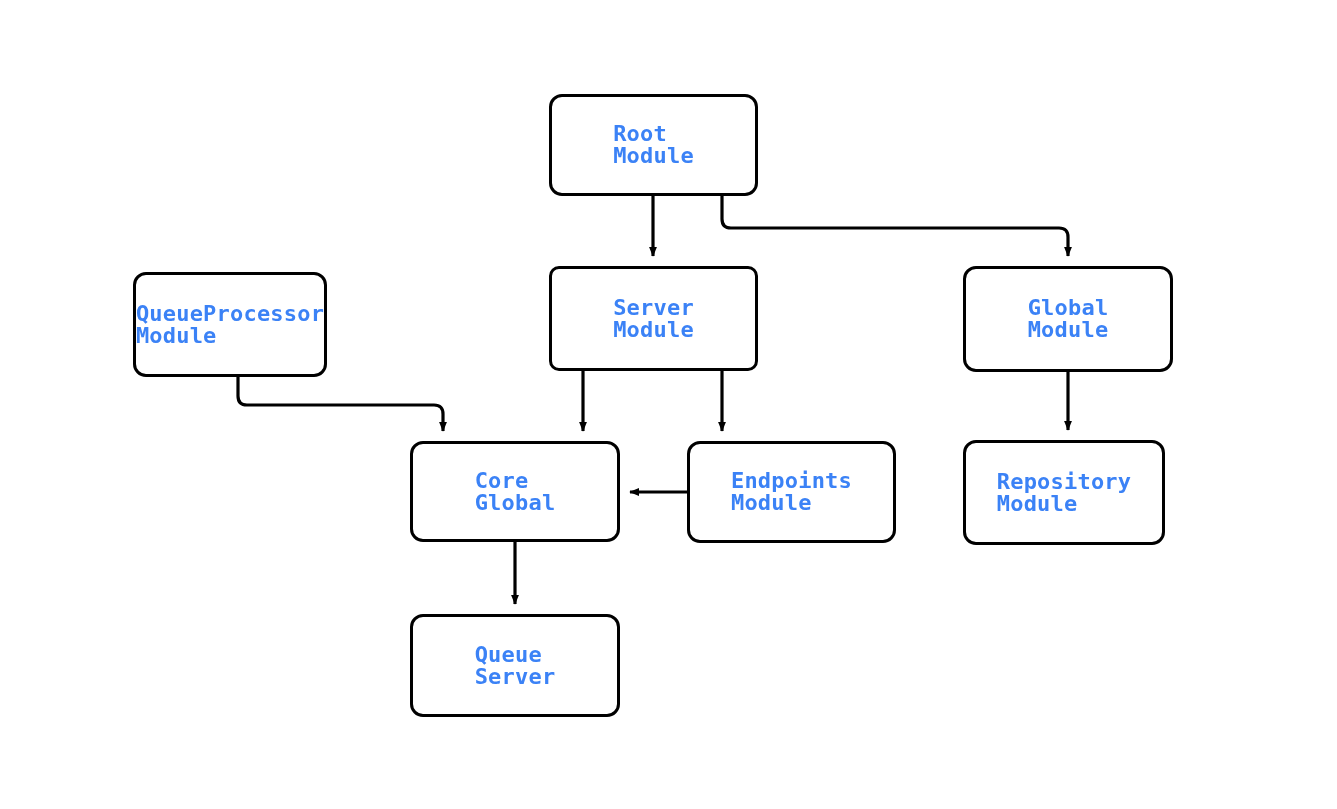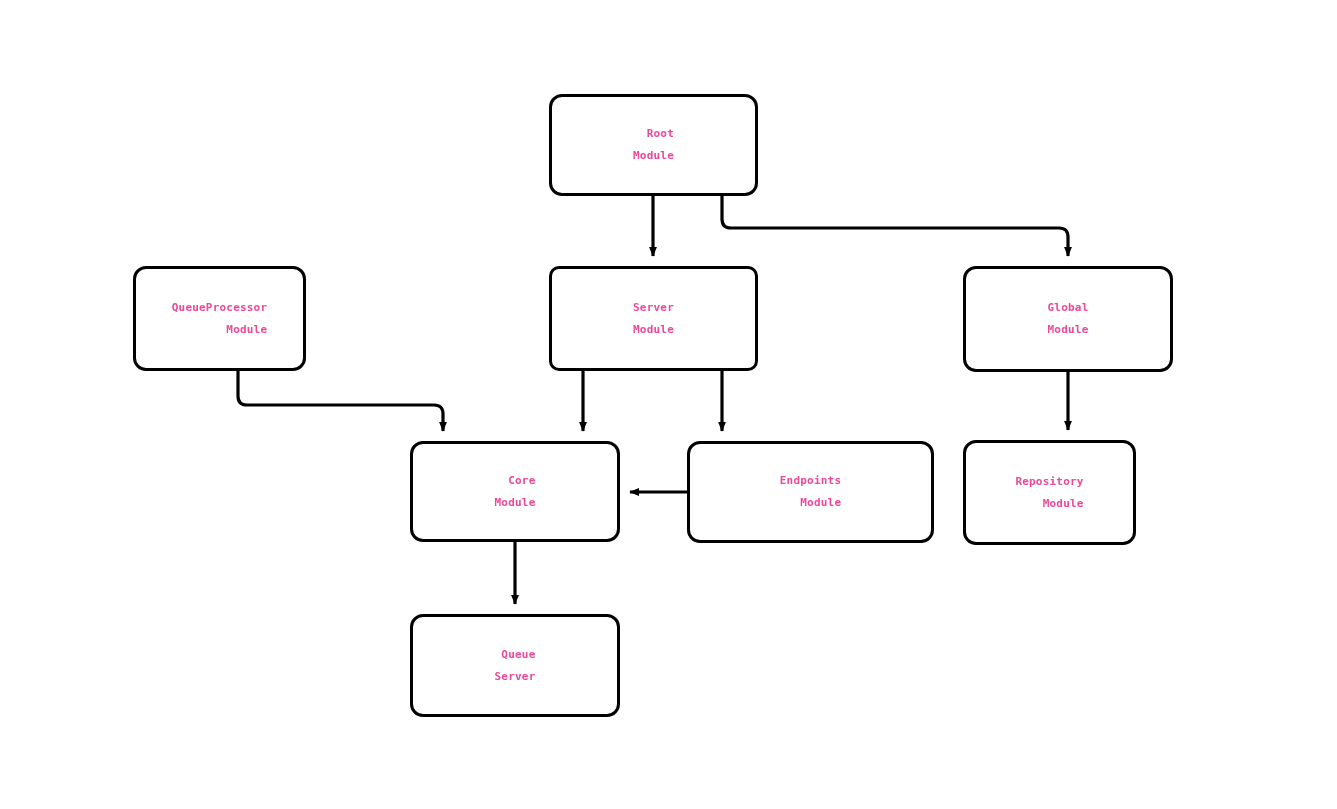--- a/index.html
+++ b/index.html
@@ -31,24 +31,24 @@
     box-sizing: border-box;
     background: #ffffff;
     border: 3px solid #000000;
     border-radius: 13px;
     display: flex;
     align-items: center;
     justify-content: center;
     z-index: 2;
   }
   .node-label {
-    text-align: right;
-    color: #ec4899;
+    text-align: left;
+    color: #3b82f6;
     font-family: "DejaVu Sans Mono", "Liberation Mono", monospace;
-    font-size: 11px;
+    font-size: 22px;
     font-weight: 700;
     line-height: 22px;
     letter-spacing: 0.2px;
     white-space: pre-line;
   }
 </style>
 </head>
 <body>
 
 <div id="diagram-canvas">
@@ -91,46 +91,46 @@
     <g>
       <path d="M 515 542 L 515 604" fill="none" stroke="#000000" stroke-width="3.2" marker-end="url(#arrowhead)"></path>
     </g>
   </svg>
 
   <div class="node" style="left:549px; top:94px; width:209px; height:102px;">
     <div class="node-label">Root
 Module</div>
   </div>
 
-  <div class="node" style="left:133px; top:266px; width:173px; height:105px;">
+  <div class="node" style="left:133px; top:272px; width:194px; height:105px;">
     <div class="node-label">QueueProcessor
 Module</div>
   </div>
 
   <div class="node" style="left:549px; top:266px; width:209px; height:105px;border-radius:10px;">
     <div class="node-label">Server
 Module</div>
   </div>
 
   <div class="node" style="left:963px; top:266px; width:210px; height:106px;">
     <div class="node-label">Global
 Module</div>
   </div>
 
   <div class="node" style="left:410px; top:441px; width:210px; height:101px;">
     <div class="node-label">Core
-Module</div>
+Global</div>
   </div>
 
-  <div class="node" style="left:687px; top:441px; width:247px; height:102px;">
+  <div class="node" style="left:687px; top:441px; width:209px; height:102px;">
     <div class="node-label">Endpoints
 Module</div>
   </div>
 
-  <div class="node" style="left:963px; top:440px; width:173px; height:105px;">
+  <div class="node" style="left:963px; top:440px; width:202px; height:105px;">
     <div class="node-label">Repository
 Module</div>
   </div>
 
   <div class="node" style="left:410px; top:614px; width:210px; height:103px;">
     <div class="node-label">Queue
 Server</div>
   </div>
 
 </div>

